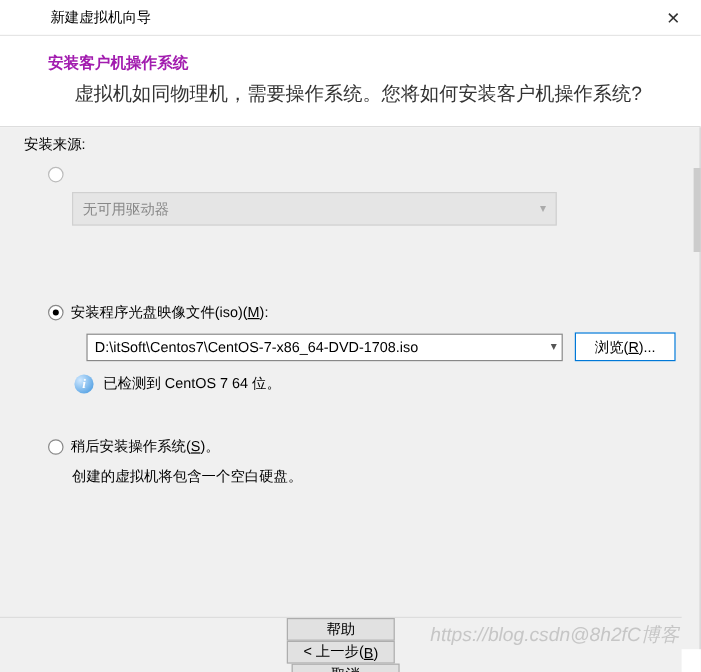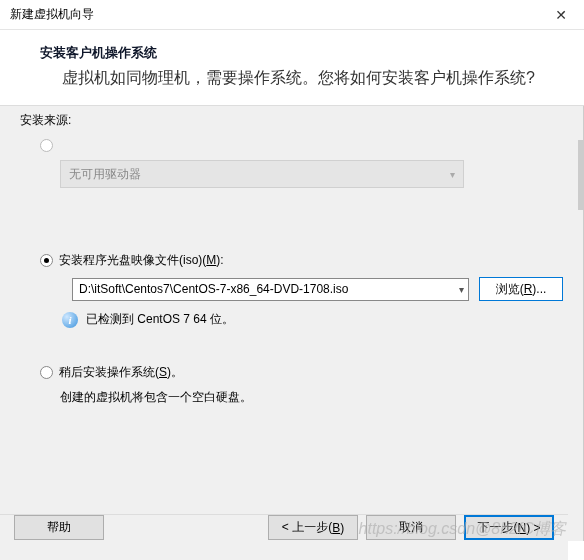--- a/index.html
+++ b/index.html
@@ -15,32 +15,32 @@
   }
   .titlebar {
     height: 30px;
     display: flex;
     align-items: center;
     justify-content: space-between;
     padding: 0 8px 0 10px;
     background: #fff;
     border-bottom: 1px solid #e5e5e5;
   }
-  .titlebar .title { font-size: 12px; color: #000; }
+  .titlebar .title { font-size: 12px; color: #000; margin-left: 32px; }
   .titlebar .close {
     width: 30px; height: 24px;
     display: flex; align-items: center; justify-content: center;
     font-size: 14px; color: #333;
   }
   .header {
     background: #fff;
     padding: 14px 20px 16px 40px;
     border-bottom: 1px solid #ddd;
   }
-  .header .heading { font-weight: bold; font-size: 13px; color: #0f172a; margin-bottom: 6px; }
+  .header .heading { font-weight: bold; font-size: 13px; color: #a21caf; margin-bottom: 6px; }
   .header .sub { font-size: 16px; color: #333; padding-left: 22px; }
   .body {
     background: #f0f0f0;
     padding: 6px 20px 10px 20px;
     height: 435px;
     border-right: 1px solid #ccc;
   }
   .section-label { font-size: 12px; color: #000; margin-bottom: 10px; }
   .option-group { padding-left: 20px; margin-bottom: 18px; }
   .radio-row { display: flex; align-items: center; margin-bottom: 8px; }
@@ -98,22 +98,23 @@
     margin-right: 8px; font-style: italic; font-family: Georgia, serif;
   }
   .later-desc { margin-left: 20px; font-size: 12px; color: #000; margin-top: 8px; }
   .footer {
     position: absolute;
     left: 0; right: 16px; bottom: 0;
     height: 46px;
     background: #f0f0f0;
     border-top: 1px solid #ddd;
     display: flex;
-    align-items: flex-start;
+    align-items: center;
     padding: 0 14px;
+    flex-direction: column;
   }
   .btn {
     border: 1px solid #adadad;
     background: #e1e1e1;
     height: 25px;
     min-width: 90px;
     padding: 0 10px;
     font-size: 12px;
     display: flex; align-items: center; justify-content: center;
   }

